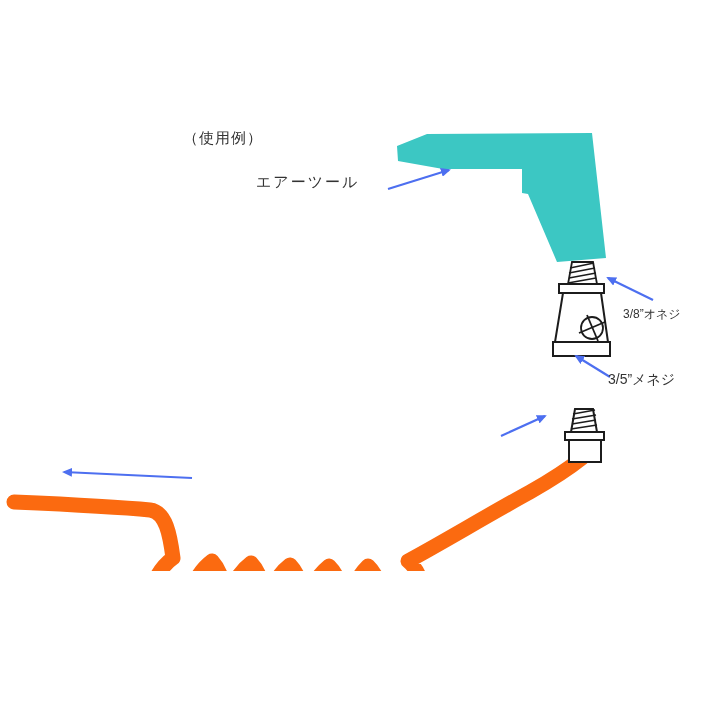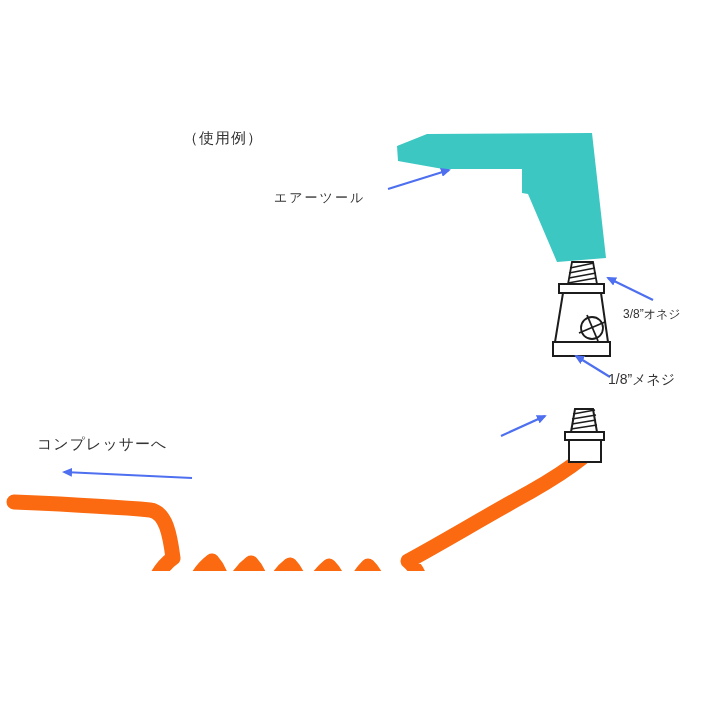--- a/index.html
+++ b/index.html
@@ -11,21 +11,21 @@
     font-family:"Liberation Sans", sans-serif;
   }
   .stage svg{position:absolute;left:0;top:0;}
   .lbl{
     position:absolute;
     color:var(--text-color,#333);
     white-space:nowrap;
     font-family:"Liberation Sans", sans-serif;
   }
   .lbl-usage{left:183px;top:129px;font-size:15px;letter-spacing:1px;}
-  .lbl-airtool{left:274px;top:173px;font-size:13px;letter-spacing:2px;margin-top:16px;}
+  .lbl-airtool{left:256px;top:173px;font-size:15px;letter-spacing:2px;}
   .lbl-male38{left:623px;top:306px;font-size:12px;}
   .lbl-female38{left:608px;top:371px;font-size:14px;}
   .lbl-hose{left:447px;top:436px;font-size:14px;line-height:23px;}
   .lbl-compressor{left:37px;top:435px;font-size:15px;letter-spacing:1px;}
 </style>
 </head>
 <body>
 
 <div class="stage">
 
@@ -88,17 +88,16 @@
       <line x1="192" y1="478" x2="64" y2="472" marker-end="url(#ah)"></line>
     </g>
   </svg>
 
   <div class="lbl lbl-usage">（使用例）</div>
 
   <div class="lbl lbl-airtool">エアーツール</div>
 
   <div class="lbl lbl-male38">3/8”オネジ</div>
 
-  <div class="lbl lbl-female38">1/8”メネジ</div>
+  <div class="lbl lbl-female38">3/5”メネジ</div>
 
 
-  <div class="lbl lbl-compressor">コンプレッサーへ</div>
 </div>
 
 </body></html>

